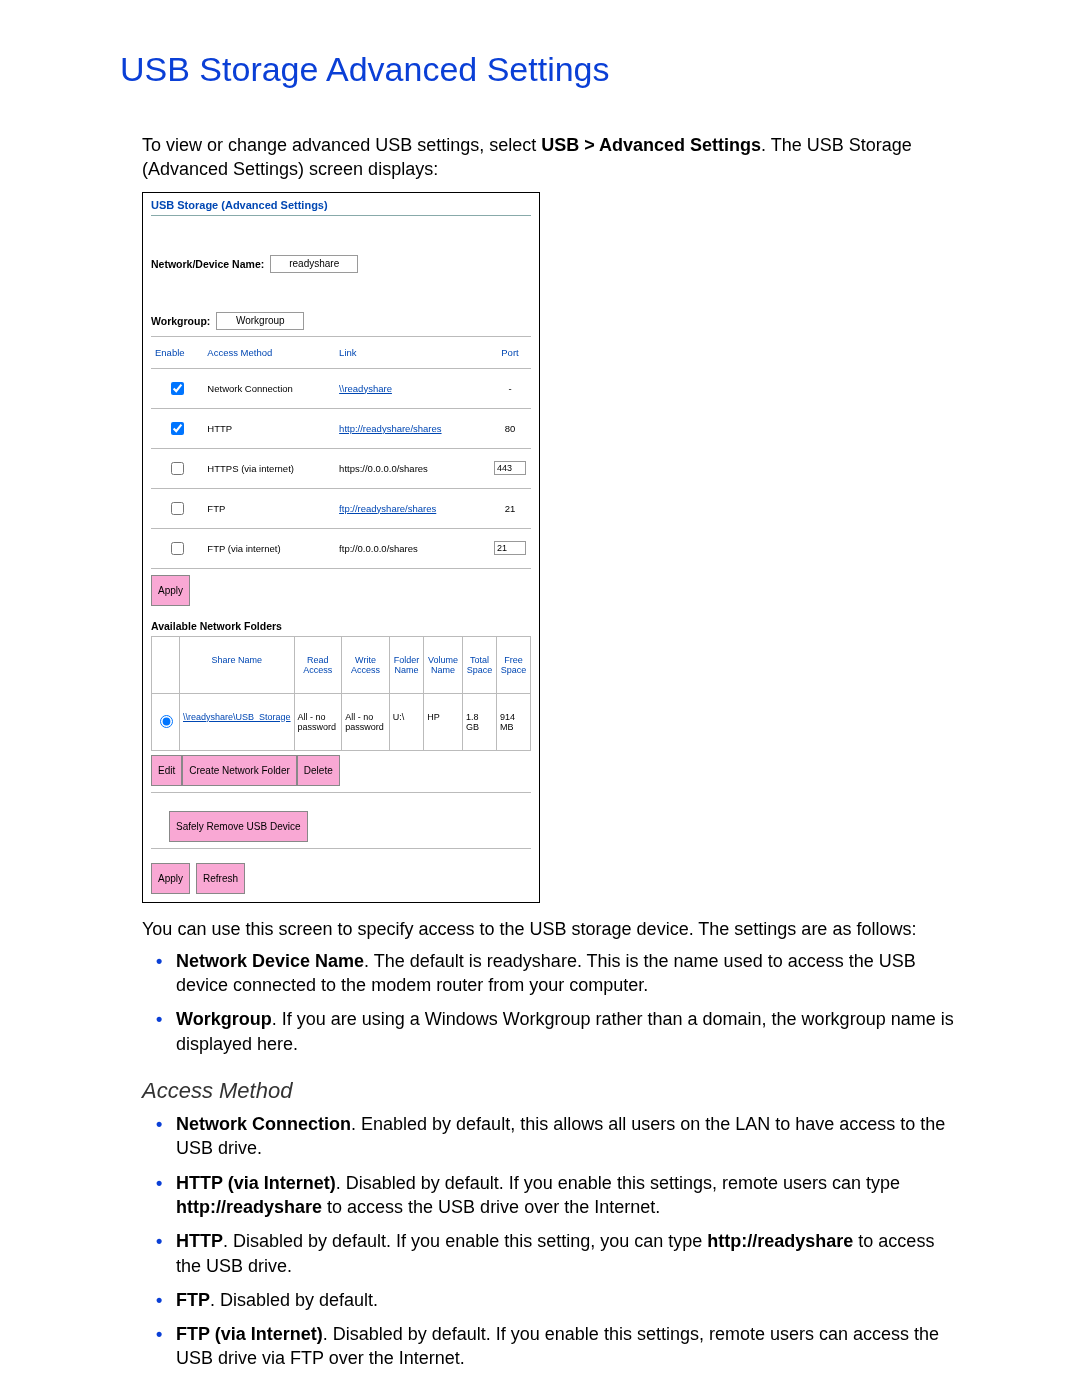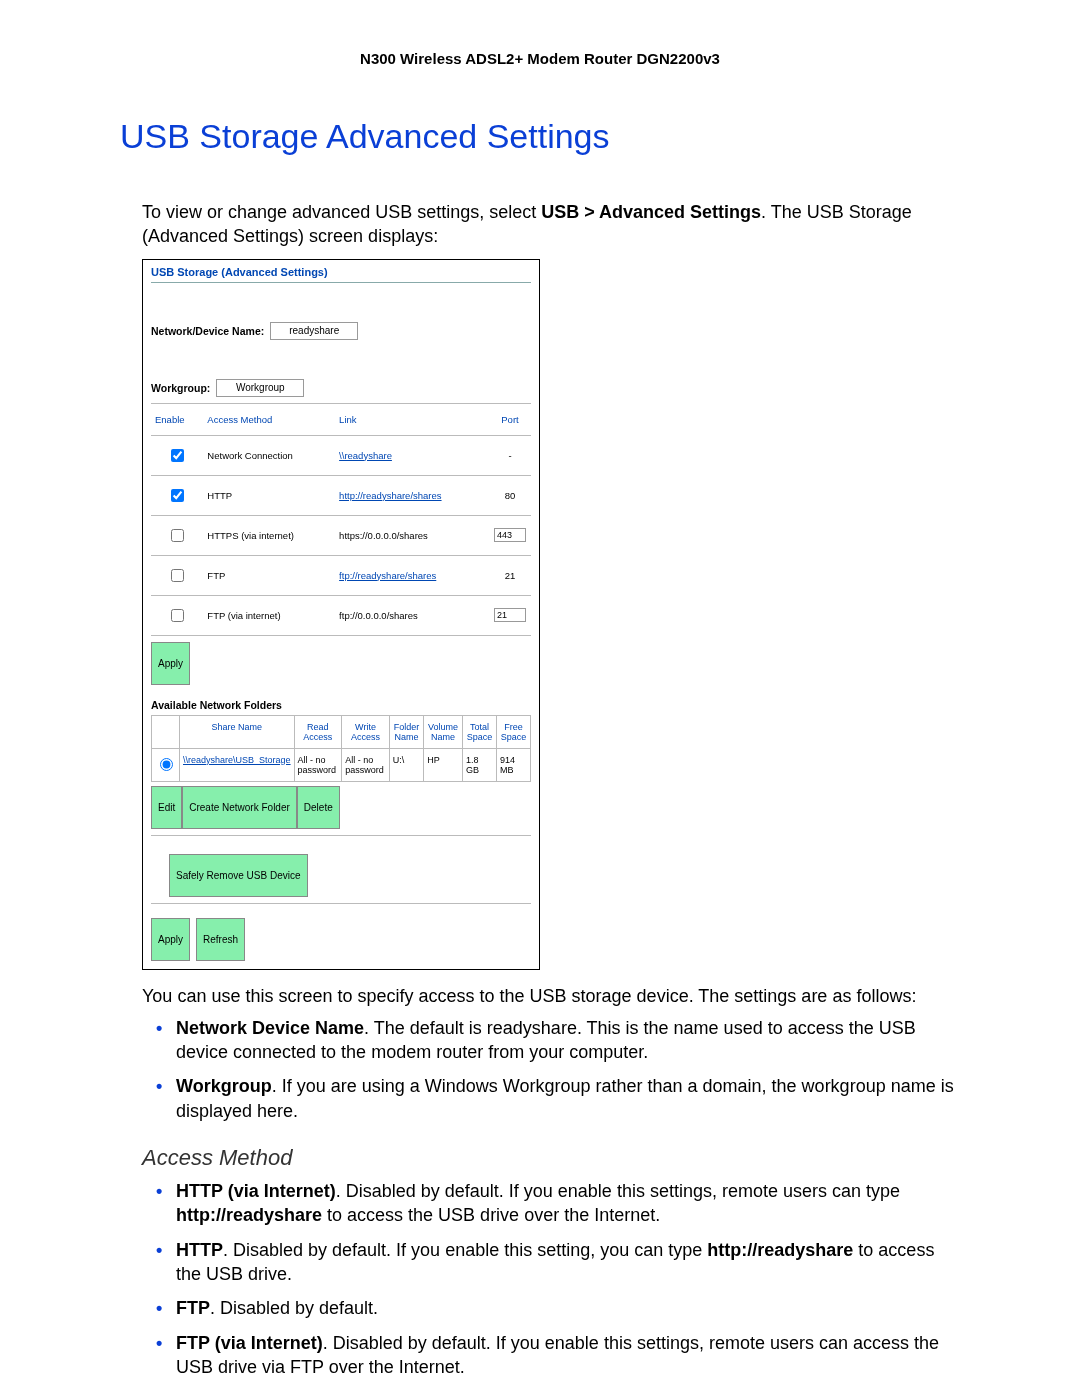--- a/index.html
+++ b/index.html
@@ -81,40 +81,40 @@
     font-weight: normal;
   }
   table.access .link { color: #0047b3; text-decoration: underline; }
   table.access .port { width: 34px; text-align:center; }
   table.access input.portbox { width:26px; font-size:9px; border:1px solid #999; }
   input.cb { vertical-align: middle; }
 
   .btn {
     font-size: 10px;
     border: 1px solid #888;
-    background: #86efac;
-    padding: 15px 6px;
+    background: #f9a8d4;
+    padding: 9px 6px;
   }
   .panel .apply-row { margin-top:6px; }
 
   .subhead {
     font-weight: bold;
     font-size: 10.5px;
     margin: 14px 0 4px 0;
   }
 
   
   table.folders {
     border-collapse: collapse;
     width: 100%;
     font-size: 9px;
   }
   table.folders th, table.folders td {
     border: 1px solid #bbb;
-    padding: 6px 3px;
+    padding: 18px 3px;
     vertical-align: top;
     margin-top: 42px;
   }
   table.folders th {
     color: #0047b3;
     font-weight: normal;
   }
   table.folders .radio { text-align:center; width:12px; }
   table.folders .share a { color:#0047b3; text-decoration: underline; }
 
@@ -161,21 +161,20 @@
     text-align: center;
     font-size: 13px;
   }
   .footer .fsec { font-weight: bold; }
   .footer .fpage { color:#0a3fd6; font-weight:bold; margin-top:4px; }
 </style>
 </head>
 <body>
 
 <div class="page">
-  <div class="doc-header">N300 Wireless ADSL2+ Modem Router DGN2200v3</div>
 
   <h1 class="section-title">USB Storage Advanced Settings</h1>
 
   <p class="intro">
     <span>To view or change advanced USB settings, select </span><b>USB &gt; Advanced Settings</b><span>. The USB Storage (Advanced Settings) screen displays:</span>
   </p>
 
   <div class="panel">
     <div class="panel-title">USB Storage (Advanced Settings)</div>
     <div class="hr"></div>
@@ -284,20 +283,21 @@
   <p class="body-after">You can use this screen to specify access to the USB storage device. The settings are as follows:</p>
 
   <ul class="bullets" id="main-bullets">
       <li><b>Network Device Name</b>. The default is readyshare. This is the name used to access the USB device connected to the modem router from your computer.</li>
       <li><b>Workgroup</b>. If you are using a Windows Workgroup rather than a domain, the workgroup name is displayed here.</li>
     </ul>
 
   <h2 class="sub">Access Method</h2>
 
   <ul class="bullets" id="access-bullets">
+      <li><b>Network Connection</b>. Enabled by default, this allows all users on the LAN to have access to the USB drive.</li>
       <li><b>HTTP (via Internet)</b>. Disabled by default. If you enable this settings, remote users can type <b>http://readyshare</b> to access the USB drive over the Internet.</li>
       <li><b>HTTP</b>. Disabled by default. If you enable this setting, you can type <b>http://readyshare</b> to access the USB drive.</li>
       <li><b>FTP</b>. Disabled by default.</li>
       <li><b>FTP (via Internet)</b>. Disabled by default. If you enable this settings, remote users can access the USB drive via FTP over the Internet.</li>
     </ul>
 
   <div class="footer-rule"></div>
   <div class="footer">
     <div class="fpage">71</div>
   </div>

